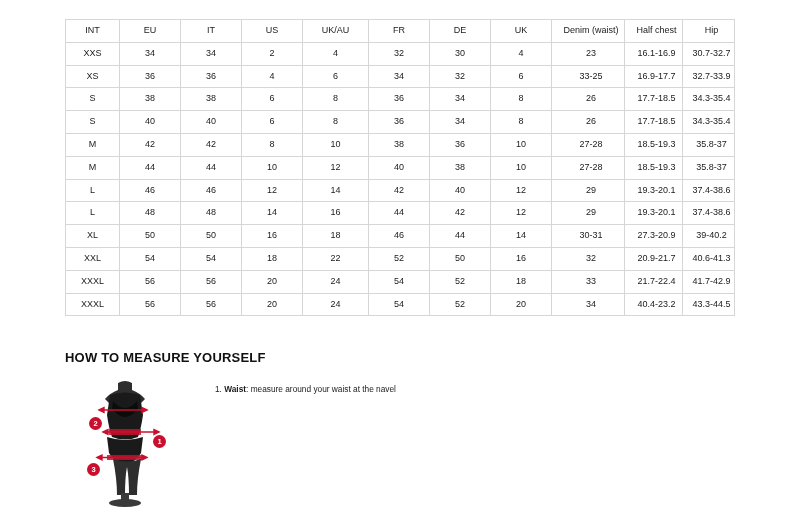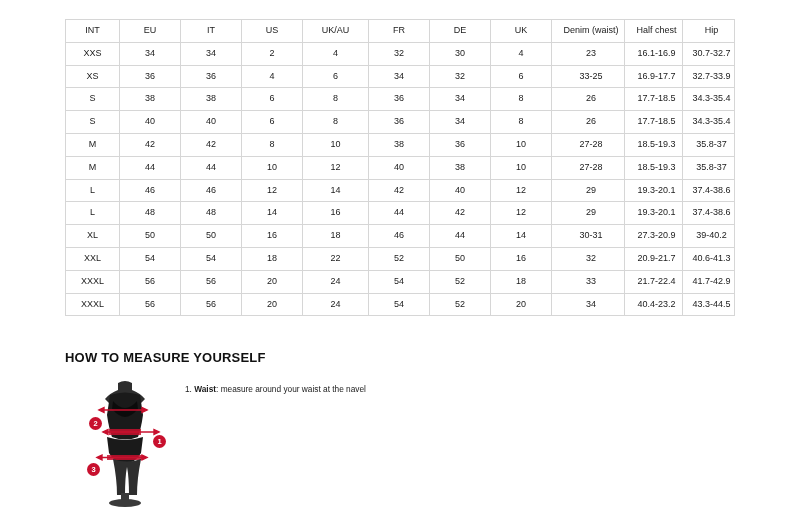--- a/index.html
+++ b/index.html
@@ -89,20 +89,21 @@
   }
   .figure-col {
     width: 120px;
     position: relative;
     height: 130px;
     flex: 0 0 120px;
   }
   .steps-col {
     padding-top: 6px;
     flex: 1 1 auto;
+    margin-left: 30px;
   }
   .step {
     font-size: 8.3px;
     color: #1a1a1a;
     margin-bottom: 15px;
     line-height: 1.2;
   }
   .step b { font-weight: bold; }
 
   

